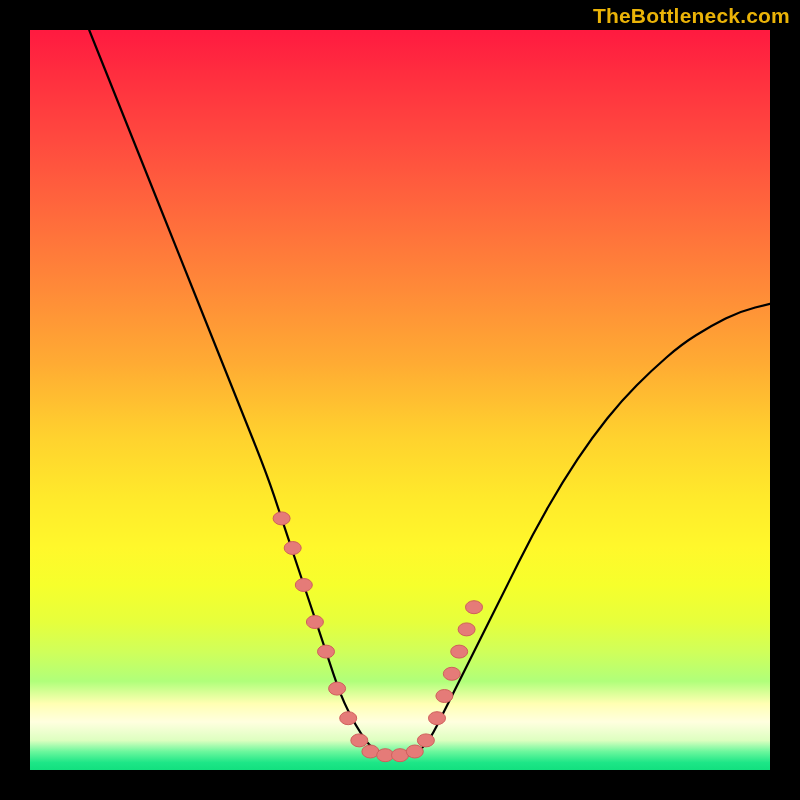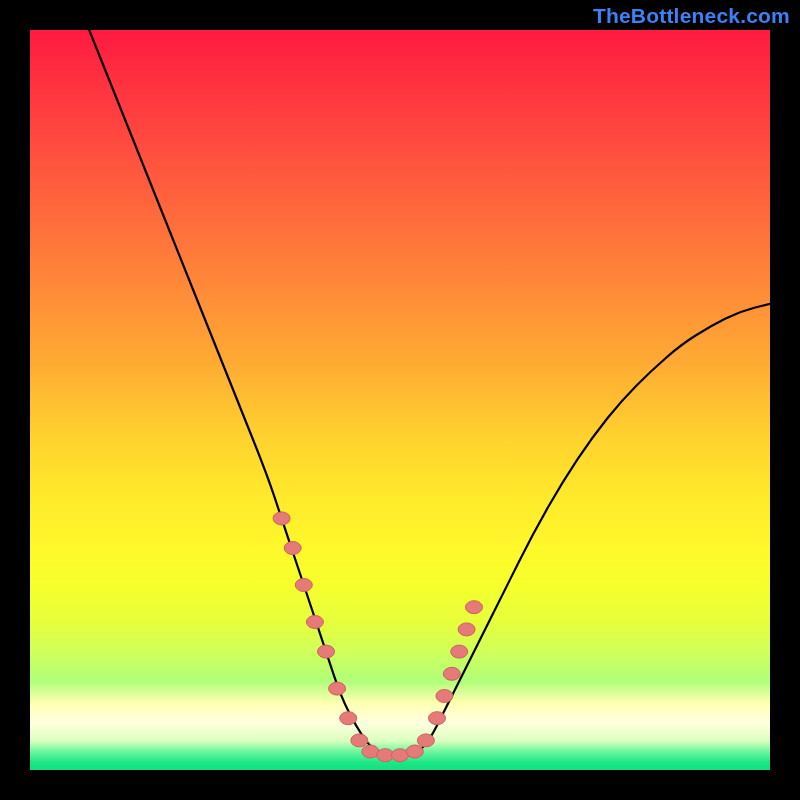--- a/index.html
+++ b/index.html
@@ -55,21 +55,21 @@
   .overlay-svg {
     position: absolute;
     inset: 0;
     width: 740px;
     height: 740px;
   }
   .watermark {
     position: absolute;
     top: 4px;
     right: 10px;
-    color: #3b82f6;
+    color: #eab308;
     font-size: 21px;
     font-weight: 600;
     letter-spacing: 0.2px;
     user-select: none;
   }
 </style>
 </head>
 <body>
 <div class="frame">
 

